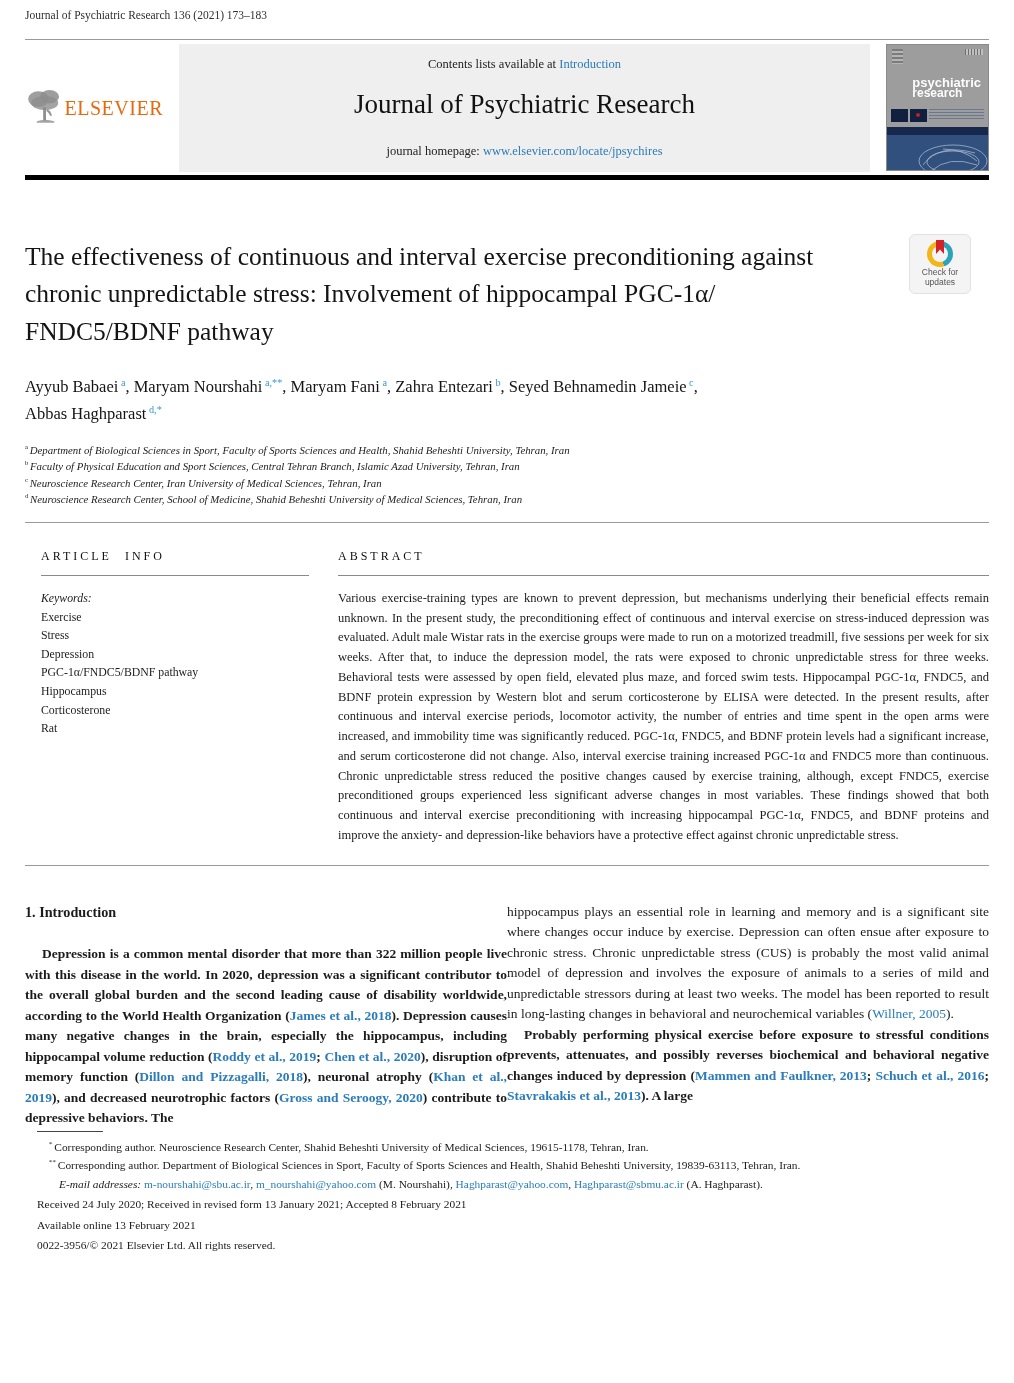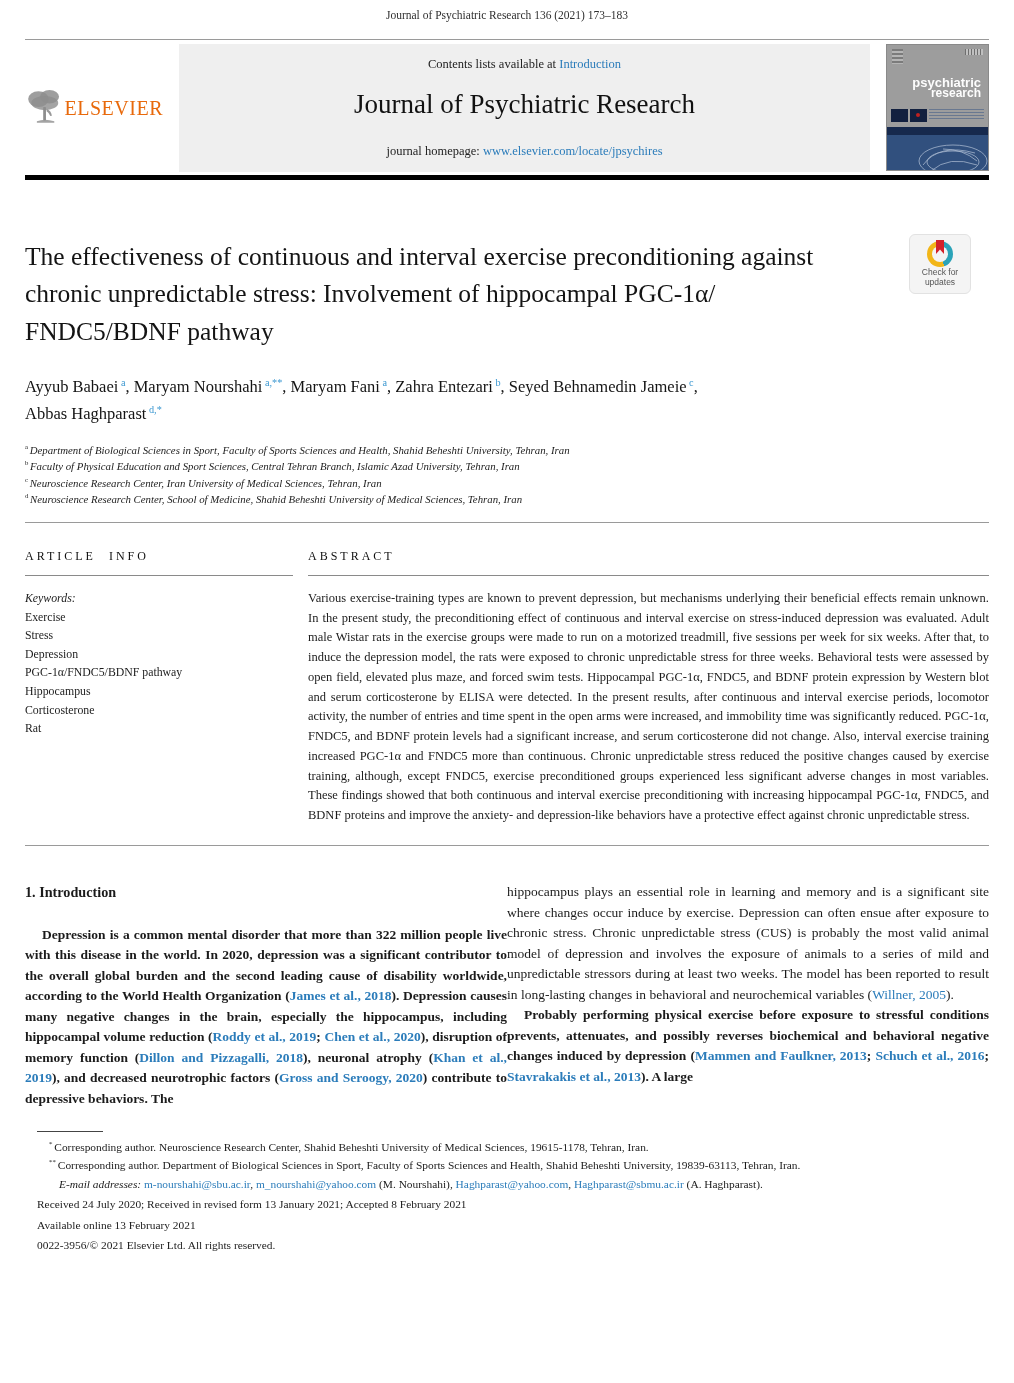--- a/index.html
+++ b/index.html
@@ -5,33 +5,33 @@
   * { margin:0; padding:0; box-sizing:border-box; }
   html,body { background:#ffffff; }
   .page {
     position:relative; width:1014px; height:1383px; margin:0 auto;
     background:#fff; font-family:"Liberation Serif", serif; color:#1c1c1c;
     overflow:hidden;
   }
   .content { margin:0 25px; }
 
   
-  .citation { text-align:center; padding-top:9px; font-size:11.5px; color:#2f2f2f; }
+  .citation { padding-top:9px; font-size:11.5px; color:#2f2f2f; }
   .rule-thin { border-top:1px solid #9a9a9a; margin-top:18px; }
   .banner { display:flex; margin-top:4px; height:128px; }
   .logo-col { width:138px; display:flex; flex-direction:row; align-items:center; justify-content:flex-end; padding-bottom:2px; }
   .elsevier-word { font-size:20px; color:#e8690b; letter-spacing:0.5px; margin-top:2px; font-family:"Liberation Serif", serif; }
   .graybox { flex:1; background:#efefef; margin-left:16px; margin-right:16px; text-align:center; padding-top:13px; }
   .contents-line { font-size:12.5px; color:#222; }
   .jtitle { font-size:27px; margin-top:17px; color:#111; }
   .homepage-line { font-size:12.5px; margin-top:24px; color:#222; }
   .cover { position:relative; width:103px; height:127px; background:#9d9d9d; overflow:hidden; border:1px solid #8a8a8a; }
   .cover-logo { position:absolute; top:4px; left:5px; width:11px; height:15px; background:repeating-linear-gradient(#7b7b7b 0 2px, #b5b5b5 2px 4px); }
   .cover-barcode { position:absolute; top:4px; right:5px; width:18px; height:6px; background:repeating-linear-gradient(90deg,#6f6f6f 0 1px,#c0c0c0 1px 3px); }
-  .cover-title { position:absolute; top:32px; right:7px; text-align:right; color:#fdfdfd;
+  .cover-title { position:absolute; top:32px; right:7px; color:#fdfdfd;
     font-family:"Liberation Sans", sans-serif; font-weight:bold; line-height:11px;margin-left:48px; }
   .cover-title .l1 { font-size:13px; }
   .cover-title .l2 { font-size:12px; }
   .cover-strip { position:absolute; top:62px; left:4px; right:4px; height:16px; display:flex; gap:2px; align-items:center; }
   .thumb { width:17px; height:13px; background:#12203f; position:relative; }
   .thumb.red::after { content:""; position:absolute; left:6px; top:4px; width:4px; height:4px; background:#c02020; border-radius:50%; }
   .striplines { flex:1; height:12px; background:repeating-linear-gradient(#5c6f8d 0 1px, transparent 1px 3px); opacity:.8; }
   .cover-band { position:absolute; top:82px; left:0; right:0; height:8px; background:#16294d; }
   .cover-bottom { position:absolute; top:90px; left:0; right:0; bottom:0; background:#31507e; }
   .cover-bottom svg { position:absolute; inset:0; }
@@ -56,21 +56,21 @@
   sup.supk { color:#222; }
   .link { color:#2b7cba; }
   .i { font-style:italic; }
 
   .affils { margin-top:15px; font-size:10.8px; line-height:1.5; color:#222; }
   .affils .aff-line .i { font-style:italic; }
 
   .rule-mid { border-top:1px solid #9a9a9a; margin-top:15px; }
 
   
-  .info-grid { display:grid; grid-template-columns:268px 1fr; column-gap:15px; }
+  .info-grid { display:grid; grid-template-columns:268px 1fr; column-gap:29px;margin-left:16px; }
   .col-head { padding-top:26px; font-size:12px; letter-spacing:3px; word-spacing:7px; color:#111;
     border-bottom:1px solid #8a8a8a; padding-bottom:11px; }
   .kw-block { padding-top:13px; font-size:11.8px; line-height:1.58; }
   .kw-label { font-style:italic; }
   .abs-block { padding-top:13px; font-size:12.5px; line-height:1.58; text-align:justify; color:#1b1b1b; }
 
   .rule-abs { border-top:1px solid #9a9a9a; margin-top:19px; }
 
   
   .intro { margin-top:36px; display:grid; grid-template-columns:1fr 1fr; 

